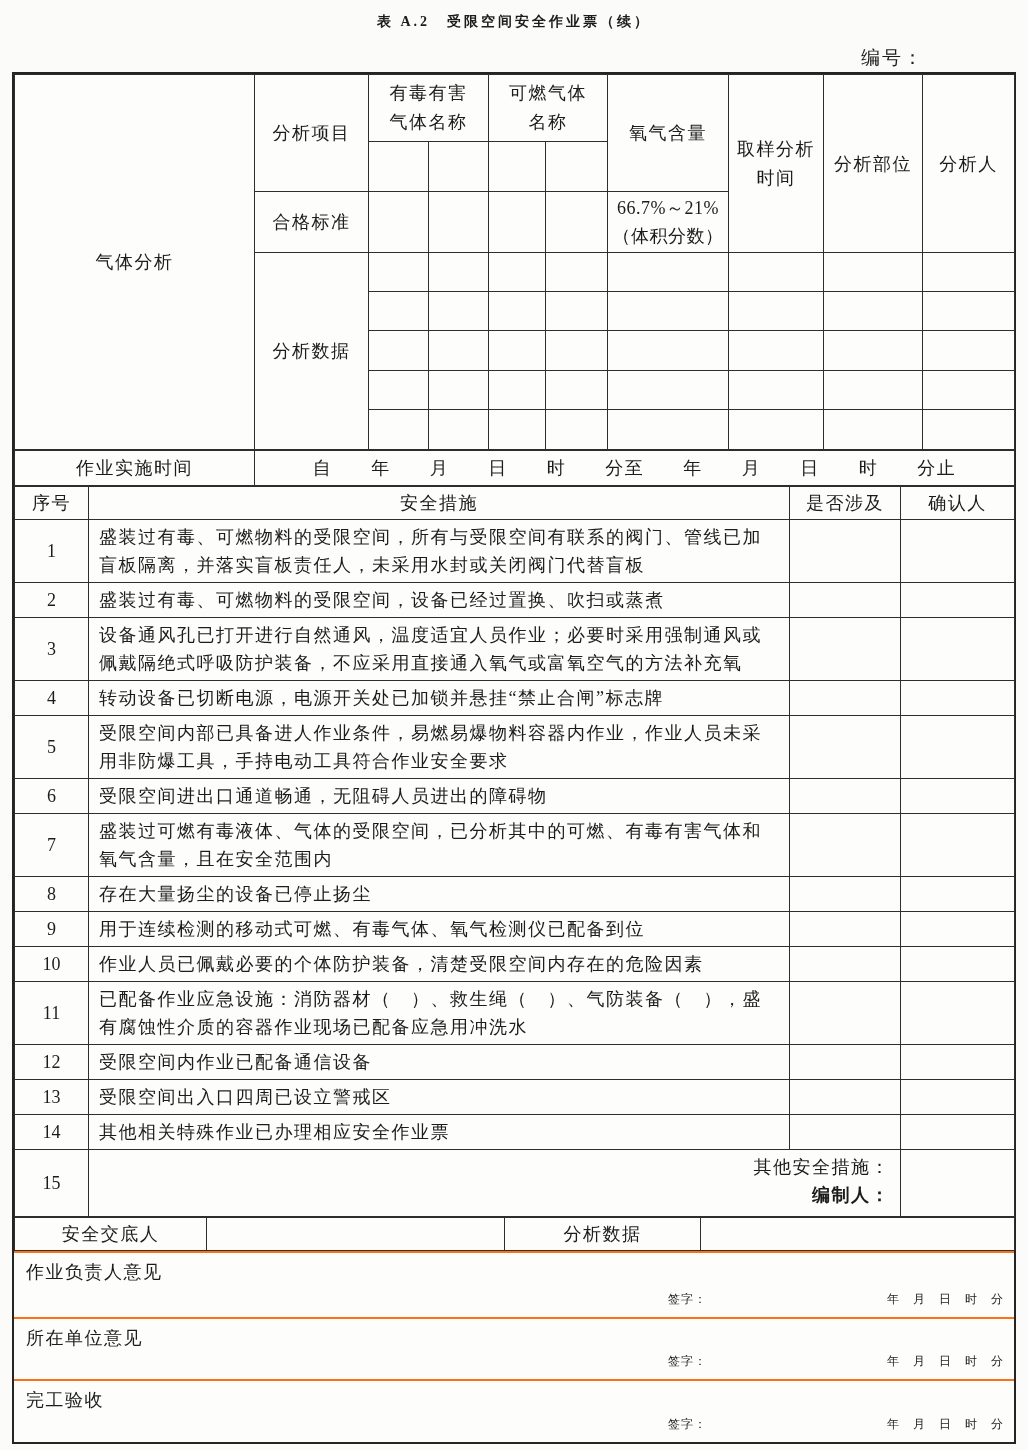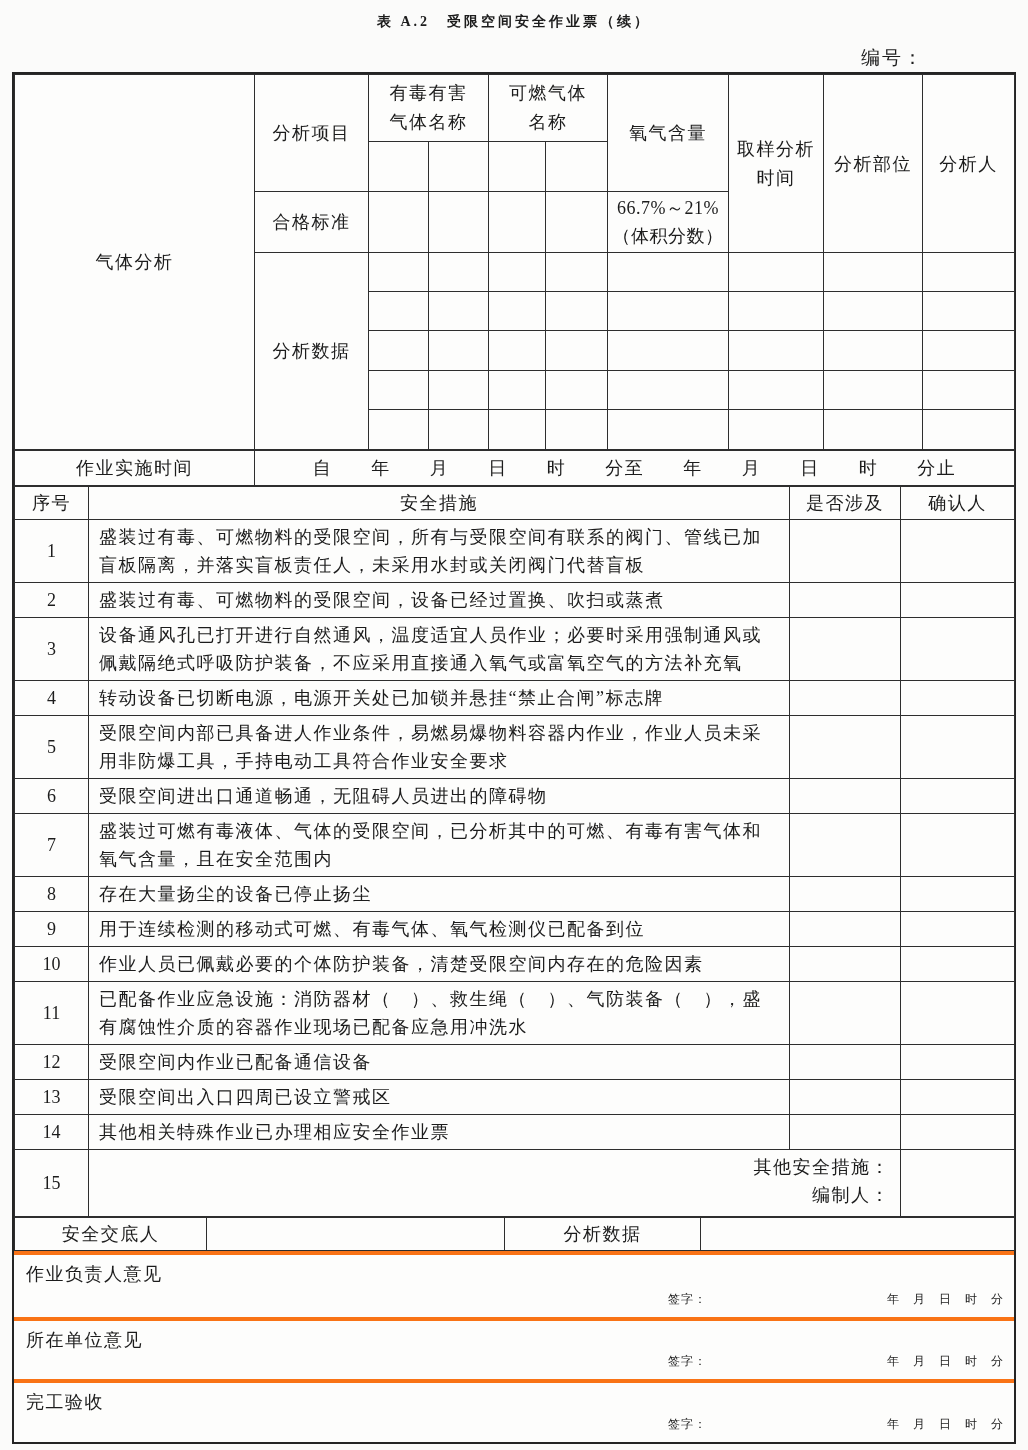--- a/index.html
+++ b/index.html
@@ -26,23 +26,23 @@
     border:1px solid #2e2e2e;
     font-size:18px;letter-spacing:1.5px;line-height:28px;
     text-align:center;vertical-align:middle;
     padding:2px 4px;overflow:hidden;
   }
   .narrow{display:inline-block;max-width:84px;line-height:29px;}
   .oxy-std{letter-spacing:0.5px;line-height:28px;padding:2px 2px;}
   .measure-text{text-align:left;padding:3px 10px;line-height:28px;}
   .m-no{letter-spacing:0;}
   .row15-box{display:flex;flex-direction:column;justify-content:space-between;height:60px;text-align:right;}
-  .row15-compiler{margin-left:600px;margin-bottom:4px;}
+  .row15-compiler{margin-left:600px;margin-bottom:4px;font-weight:bold;}
   .opinion{
-    border-top:4px solid #f97316;
+    border-top:2px solid #f97316;
     display:flex;flex-direction:column;justify-content:space-between;
     box-sizing:border-box;
   }
   .op-label{font-size:18px;letter-spacing:1.5px;padding:7px 12px 0 12px;text-align:left;}
   .signline{display:flex;align-items:baseline;padding:0 10px 9px 10px;font-size:12px;}
   .sign{margin-left:644px;letter-spacing:1px;white-space:nowrap;}
   .dates{margin-left:auto;letter-spacing:1px;white-space:nowrap;}
   .op-1{height:66px;}
   .op-2{height:62px;}
   .op-3{height:63px;}

